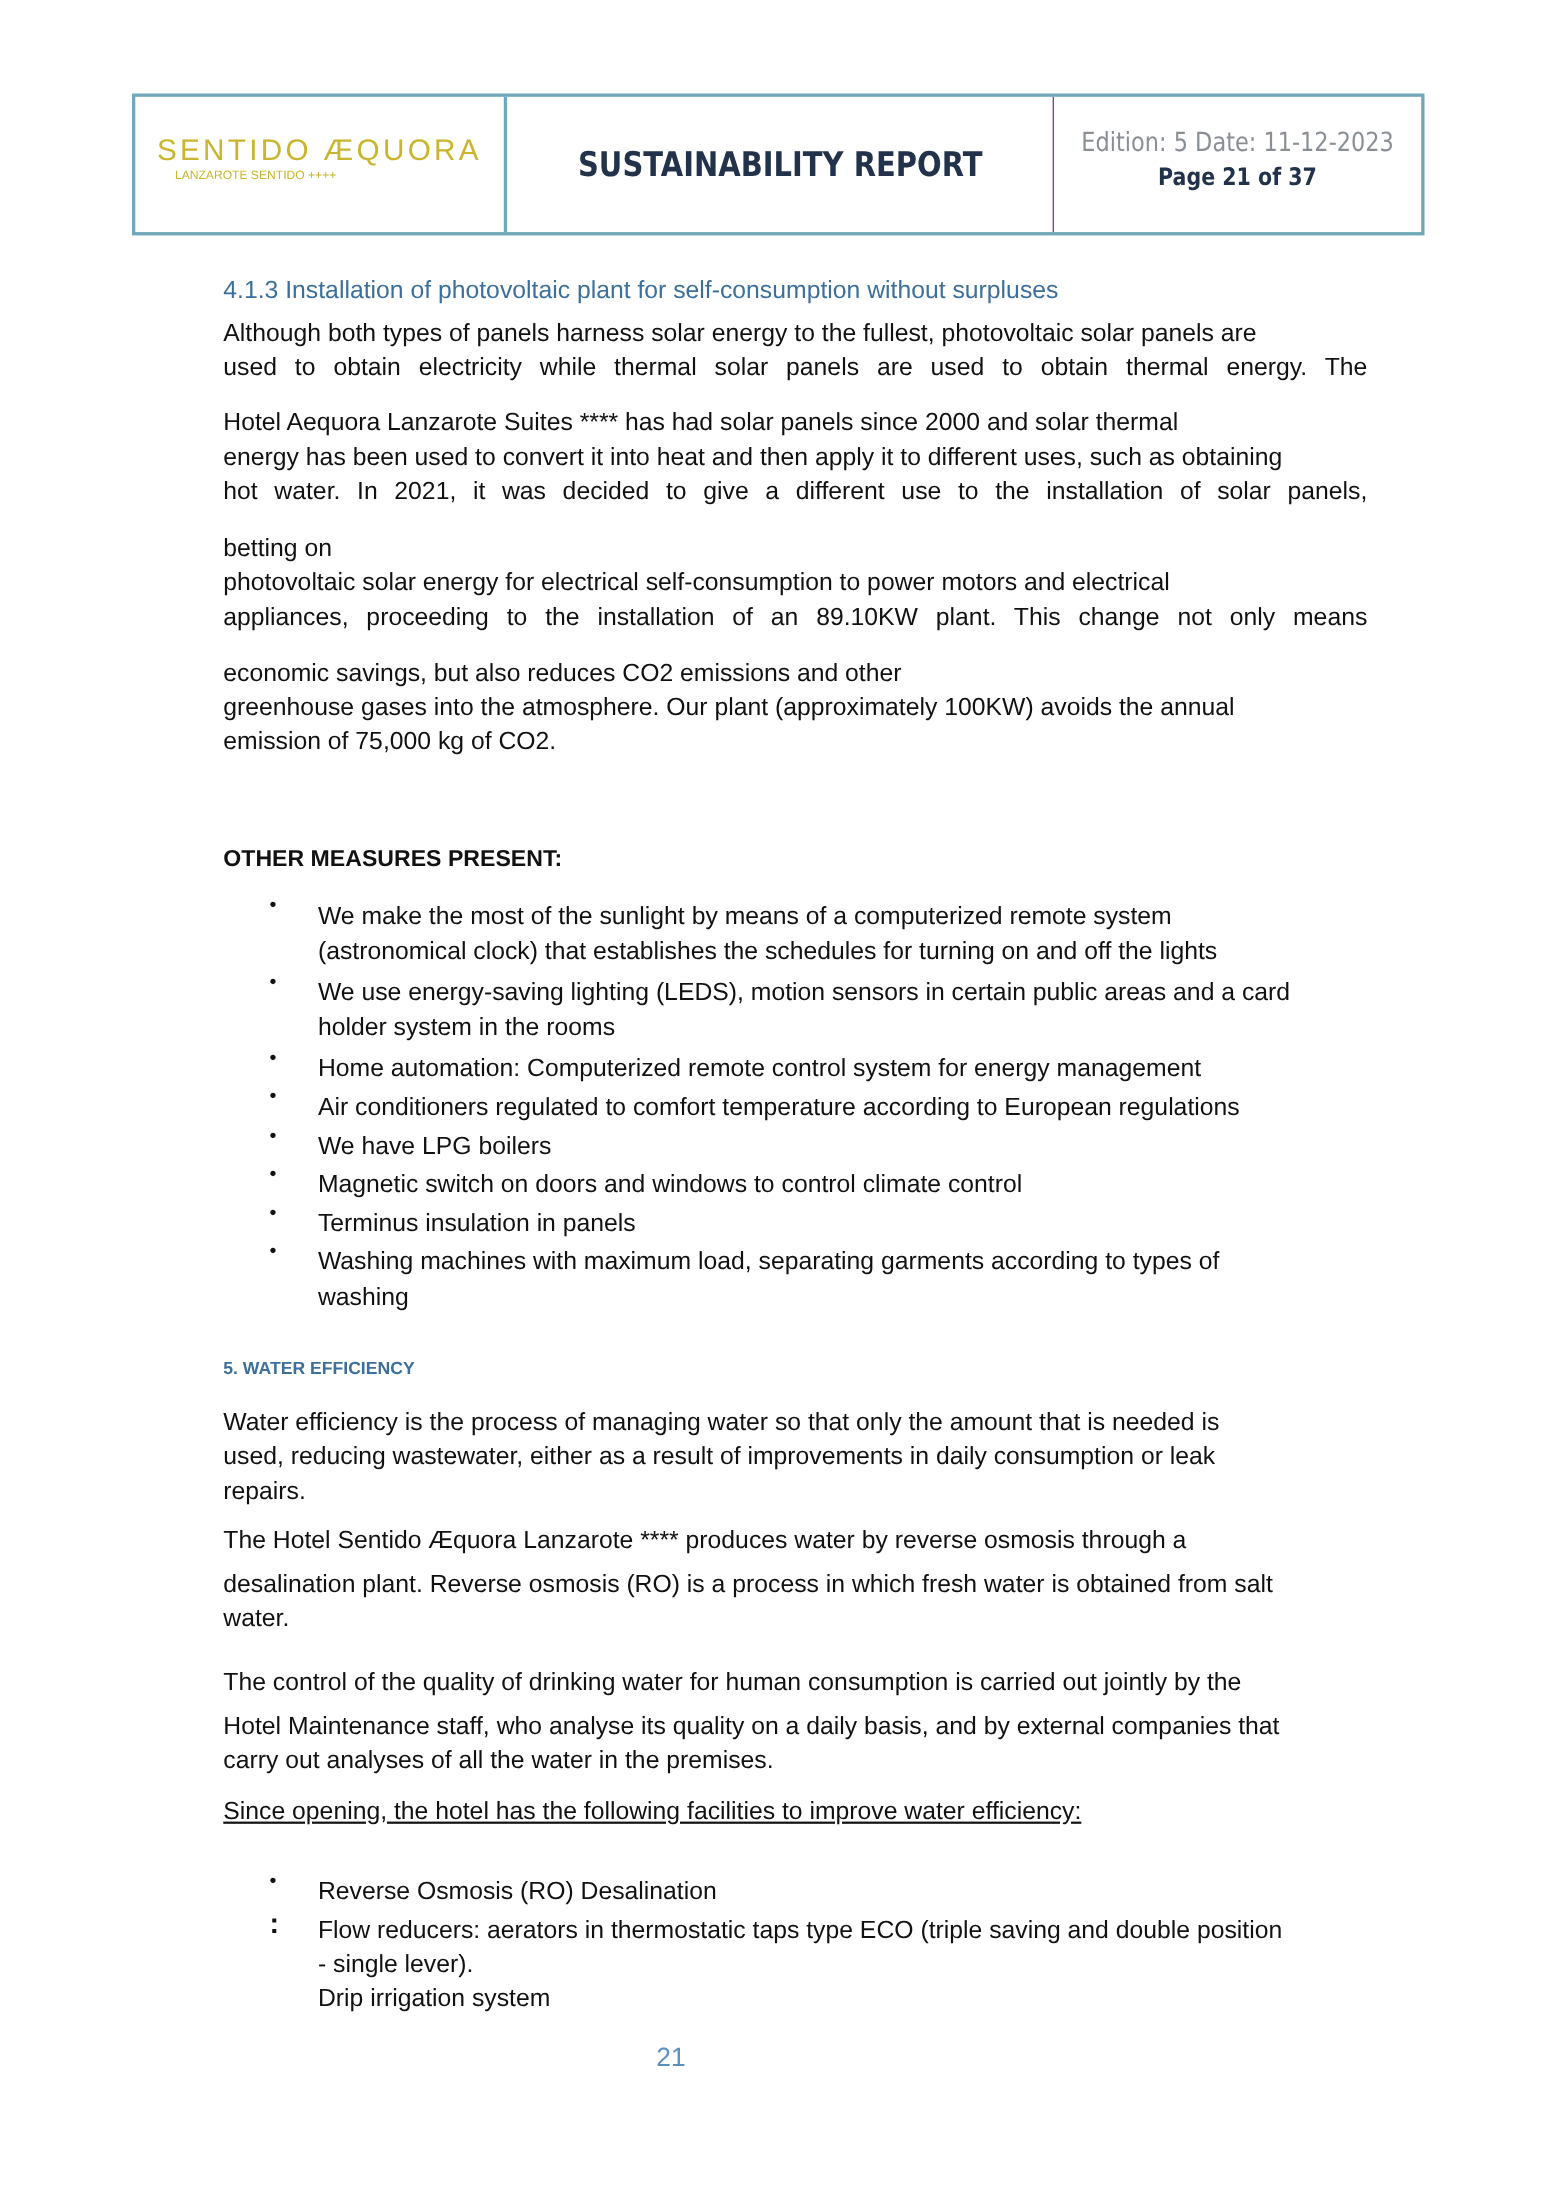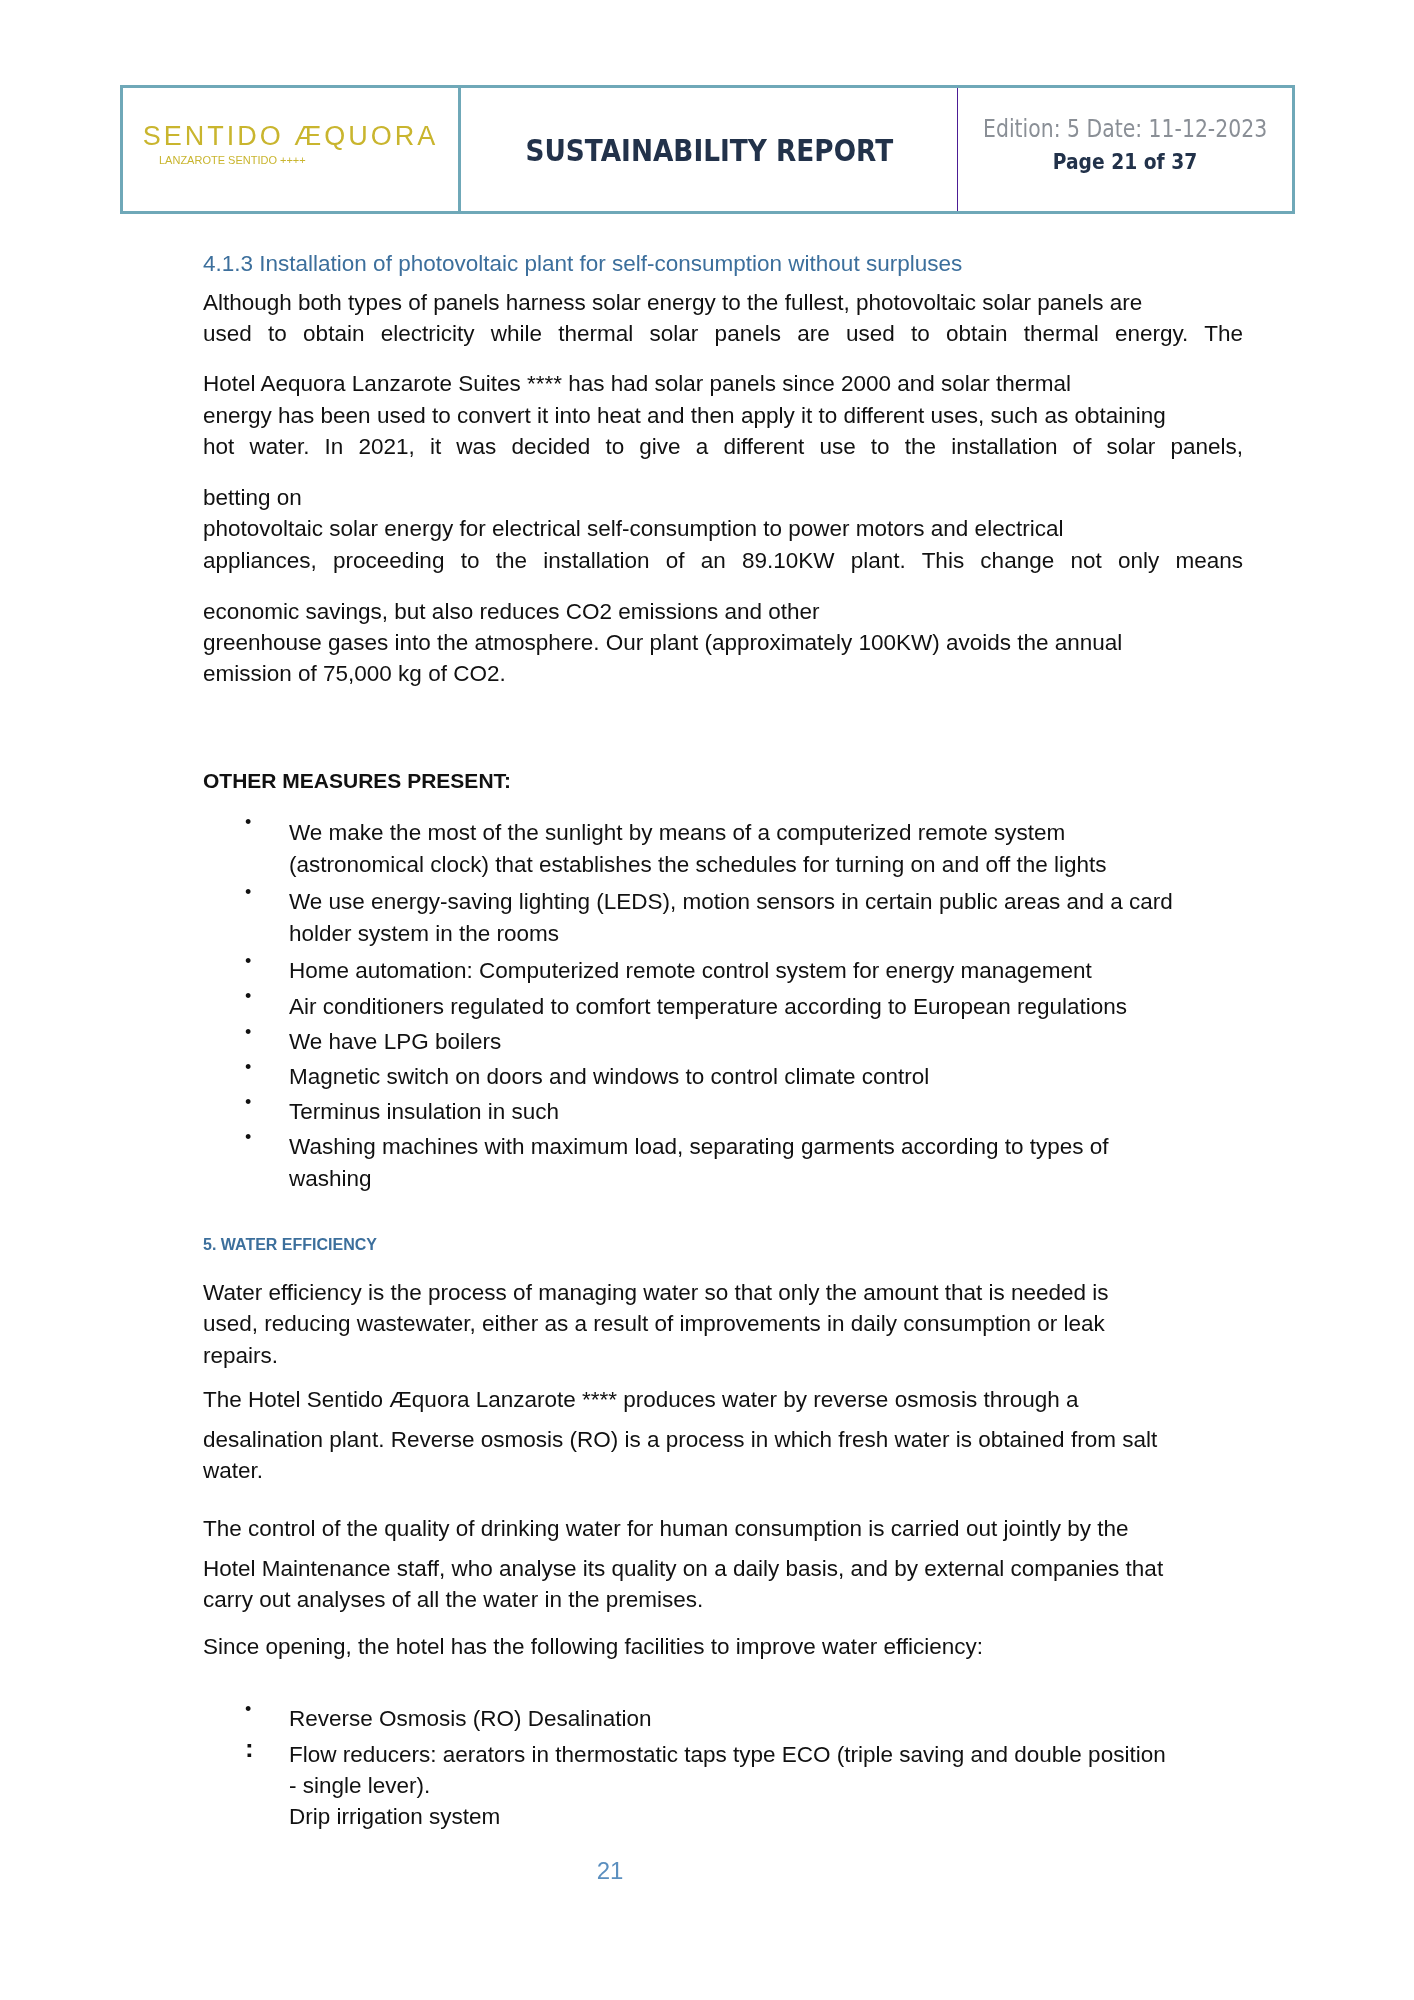--- a/index.html
+++ b/index.html
@@ -72,41 +72,41 @@
 <span class="bullet" style="top:986px;">•</span>
 <p class="btxt" style="top:991px;">Air conditioners regulated to comfort temperature according to European regulations</p>
 
 <span class="bullet" style="top:1022px;">•</span>
 <p class="btxt" style="top:1026px;">We have LPG boilers</p>
 
 <span class="bullet" style="top:1057px;">•</span>
 <p class="btxt" style="top:1061px;">Magnetic switch on doors and windows to control climate control</p>
 
 <span class="bullet" style="top:1092px;">•</span>
-<p class="btxt" style="top:1096px;">Terminus insulation in such</p>
+<p class="btxt" style="top:1096px;">Terminus insulation in panels</p>
 
 <span class="bullet" style="top:1127px;">•</span>
 <p class="btxt" style="top:1131px;">Washing machines with maximum load, separating garments according to types of</p>
 <p class="btxt" style="top:1163px;">washing</p>
 
 <p class="txt h-blue-bold" style="top:1229px;">5. WATER EFFICIENCY</p>
 
 <p class="txt" style="top:1277px;">Water efficiency is the process of managing water so that only the amount that is needed is</p>
 <p class="txt" style="top:1308px;">used, reducing wastewater, either as a result of improvements in daily consumption or leak</p>
 <p class="txt" style="top:1340px;">repairs.</p>
 
 <p class="txt" style="top:1384px;">The Hotel Sentido Æquora Lanzarote **** produces water by reverse osmosis through a</p>
 <p class="txt" style="top:1424px;">desalination plant. Reverse osmosis (RO) is a process in which fresh water is obtained from salt</p>
 <p class="txt" style="top:1455px;">water.</p>
 
 <p class="txt" style="top:1513px;">The control of the quality of drinking water for human consumption is carried out jointly by the</p>
 <p class="txt" style="top:1553px;">Hotel Maintenance staff, who analyse its quality on a daily basis, and by external companies that</p>
 <p class="txt" style="top:1584px;">carry out analyses of all the water in the premises.</p>
 
-<p class="txt" style="top:1631px;">Since opening, the hotel has the following facilities to improve water efficiency:</p>
+<p class="txt" style="top:1631px;text-decoration:underline;">Since opening, the hotel has the following facilities to improve water efficiency:</p>
 
 <span class="bullet" style="top:1699px;">•</span>
 <p class="btxt" style="top:1703px;">Reverse Osmosis (RO) Desalination</p>
 
 <span class="bullet" style="top:1733px; font-size:26px; font-weight:bold;">:</span>
 <p class="btxt" style="top:1739px;">Flow reducers: aerators in thermostatic taps type ECO (triple saving and double position</p>
 <p class="btxt" style="top:1770px;">- single lever).</p>
 <p class="btxt" style="top:1801px;">Drip irrigation system</p>
 
 <div class="pnum">21</div>

